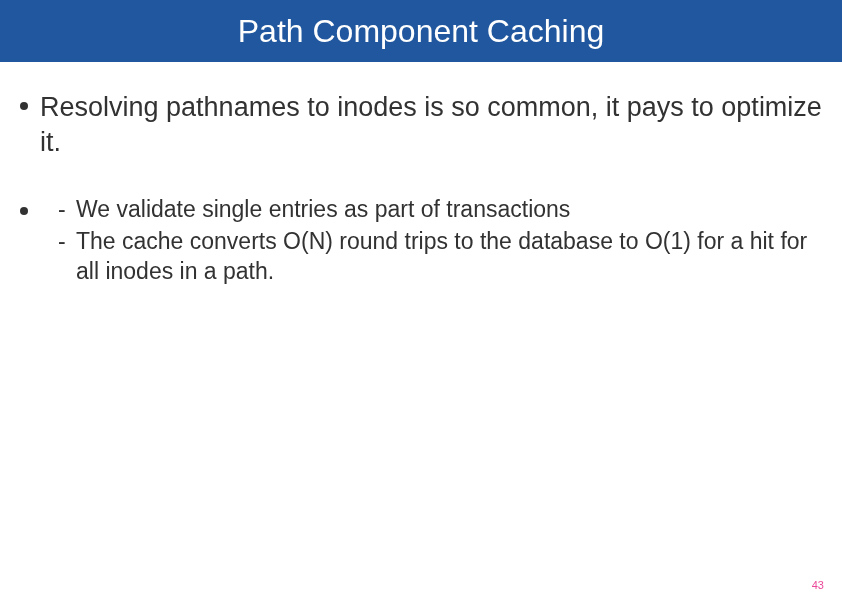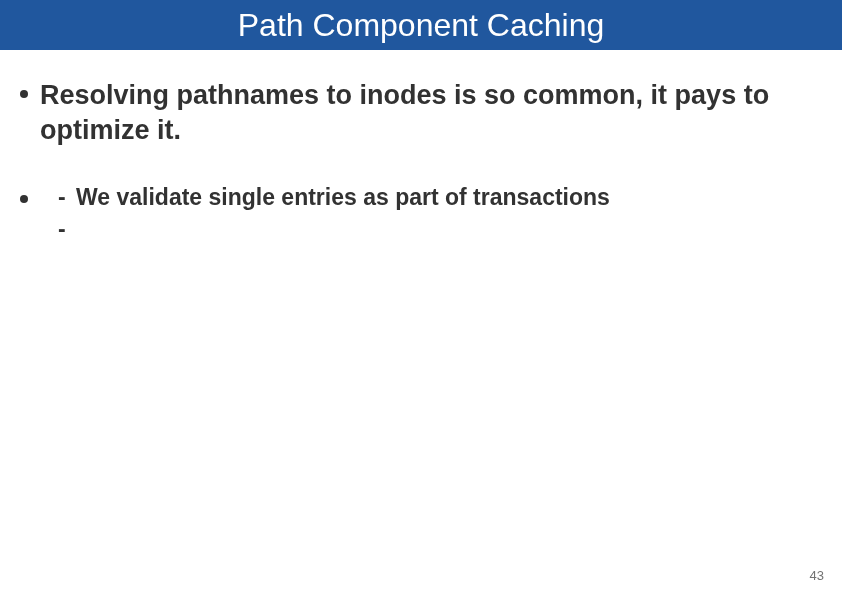--- a/index.html
+++ b/index.html
@@ -6,42 +6,41 @@
   body {
     width: 842px;
     height: 595px;
     background: #ffffff;
     font-family: Verdana, Geneva, sans-serif;
     position: relative;
     overflow: hidden;
   }
   .header {
     width: 100%;
-    height: 50px;
+    height: 62px;
     background: #20579e;
     display: flex;
     align-items: center;
     justify-content: center;
   }
   .title {
     color: #ffffff;
     font-size: 32px;
     font-weight: normal;
   }
   .content {
     padding: 28px 20px 0 20px;
     color: #323232;
   }
   .bullet-main {
     position: relative;
     padding-left: 20px;
     font-size: 27px;
     line-height: 1.28;
     margin-bottom: 36px;
-    font-weight: bold;
   }
   .bullet-main .dot {
     position: absolute;
     left: 0px;
     top: 12px;
     width: 8px;
     height: 8px;
     border-radius: 50%;
     background: #323232;
   }
@@ -57,24 +56,24 @@
     margin-bottom: 2px;
   }
   .sub-item .dash {
     position: absolute;
     left: 0;
     top: 0;
     font-size: 23px;
   }
   .page-number {
     position: absolute;
-    bottom: 12px;
+    bottom: 4px;
     right: 18px;
-    font-size: 13px;
-    color: #737373;
+    font-size: 11px;
+    color: #ec4899;
   }
 </style>
 </head>
 <body>
 
 <div class="header">
   <div class="title">Path Component Caching</div>
 </div>
 
 <div class="content">
@@ -86,19 +85,20 @@
 
   <div class="bullet-main">
     <span class="dot"></span>
     <div class="sub-list">
       <div class="sub-item">
         <span class="dash">-</span>
         <span>We validate single entries as part of transactions</span>
       </div>
       <div class="sub-item">
         <span class="dash">-</span>
+        <span>The cache converts O(N) round trips to the database to O(1) for a hit for all inodes in a path.</span>
       </div>
     </div>
   </div>
 
 </div>
 
 <div class="page-number">43</div>
 
 </body></html>

